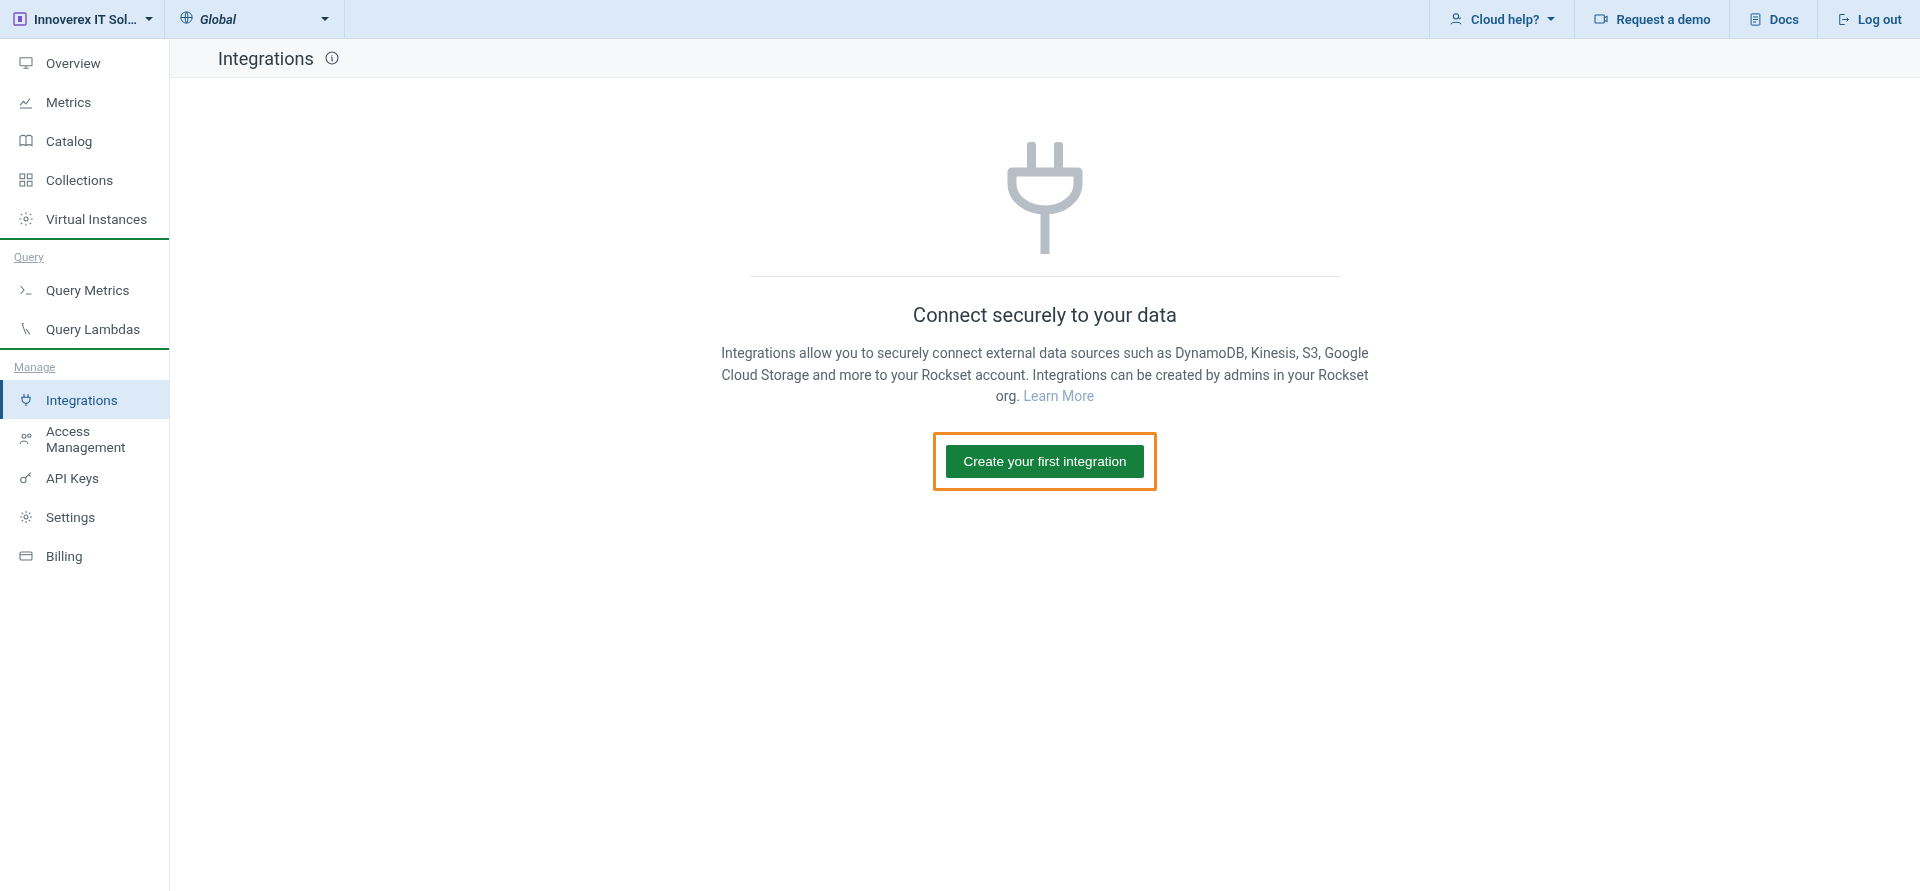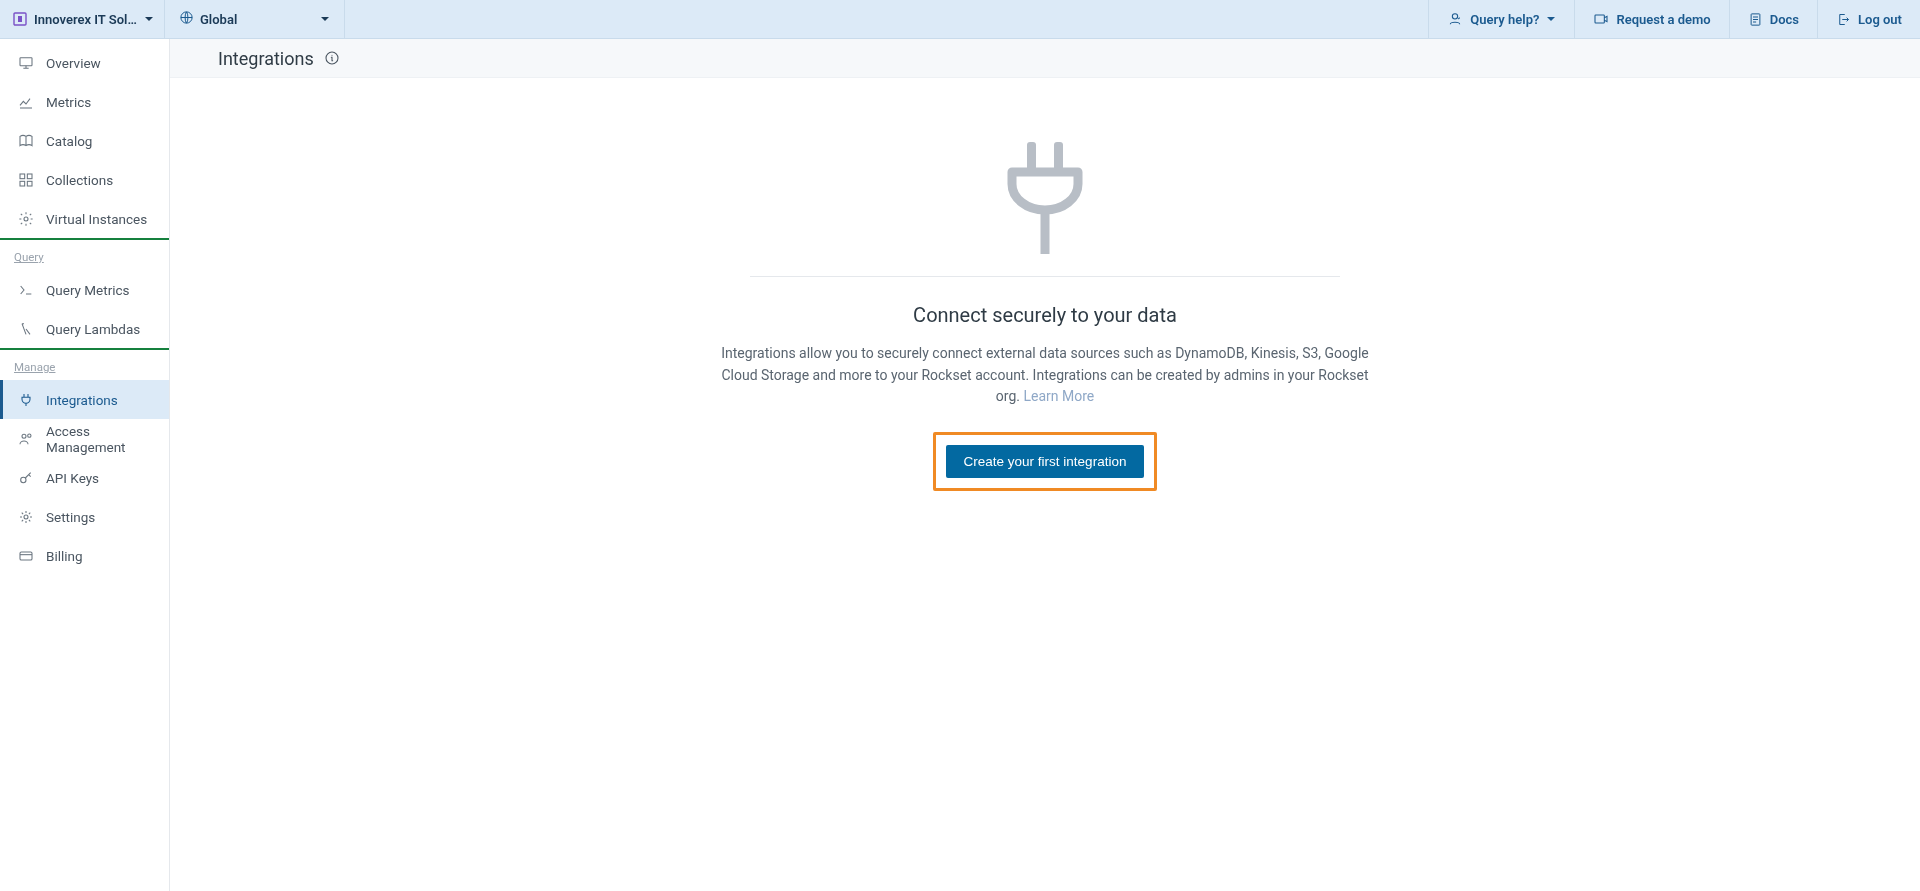--- a/index.html
+++ b/index.html
@@ -51,21 +51,21 @@
   .region-selector {
     display:flex;
     align-items:center;
     padding:0 14px;
     width:180px;
     border-right:1px solid #c9dbeb;
     cursor:pointer;
     justify-content: space-between;
   }
   .region-left {display:flex;align-items:center;gap:6px;}
-  .region-name {font-weight:600;color:#1b3a57;font-size:13px;}
+  .region-name {font-weight:600;color:#1b3a57;font-size:13px;font-style:italic;}
 
   .topbar-right {
     margin-left:auto;
     display:flex;
     align-items:stretch;
   }
   .topbar-item {
     display:flex;
     align-items:center;
     padding:0 18px;
@@ -177,21 +177,21 @@
     text-decoration:none;
     cursor:pointer;
   }
   .cta-wrap {
     display:inline-block;
     padding:10px;
     border:3px solid #f08a24;
     border-radius:2px;
   }
   .cta-button {
-    background:#0369a1;
+    background:#15803d;
     color:#fff;
     border:none;
     padding:9px 18px;
     font-size:13.5px;
     border-radius:2px;
     cursor:pointer;
   }
 
   .icon-stroke { stroke:#6b7680; stroke-width:1.6; fill:none; }
   .active .icon-stroke { stroke:#1b5a8f; }
@@ -234,21 +234,21 @@
     </div>
   </div>
 
   <div class="topbar-right">
     <div class="topbar-item">
       <svg width="16" height="16" viewBox="0 0 24 24">
           <circle cx="12" cy="8" r="4" class="top-icon"></circle>
           <path d="M5 20c0-4 14-4 14 0" class="top-icon"></path>
           <path d="M17 12l2-2" class="top-icon"></path>
         </svg>
-      <span>Query help?</span>
+      <span>Cloud help?</span>
       <svg width="10" height="10" viewBox="0 0 10 10">
           <path d="M1 3 L5 7 L9 3" fill="#1b5a8f"></path>
         </svg>
     </div>
     <div class="topbar-item">
       <svg width="16" height="16" viewBox="0 0 24 24">
           <rect x="3" y="6" width="14" height="12" rx="1" class="top-icon"></rect>
           <path d="M17 10l4-2v8l-4-2" class="top-icon"></path>
         </svg>
       <span>Request a demo</span>

